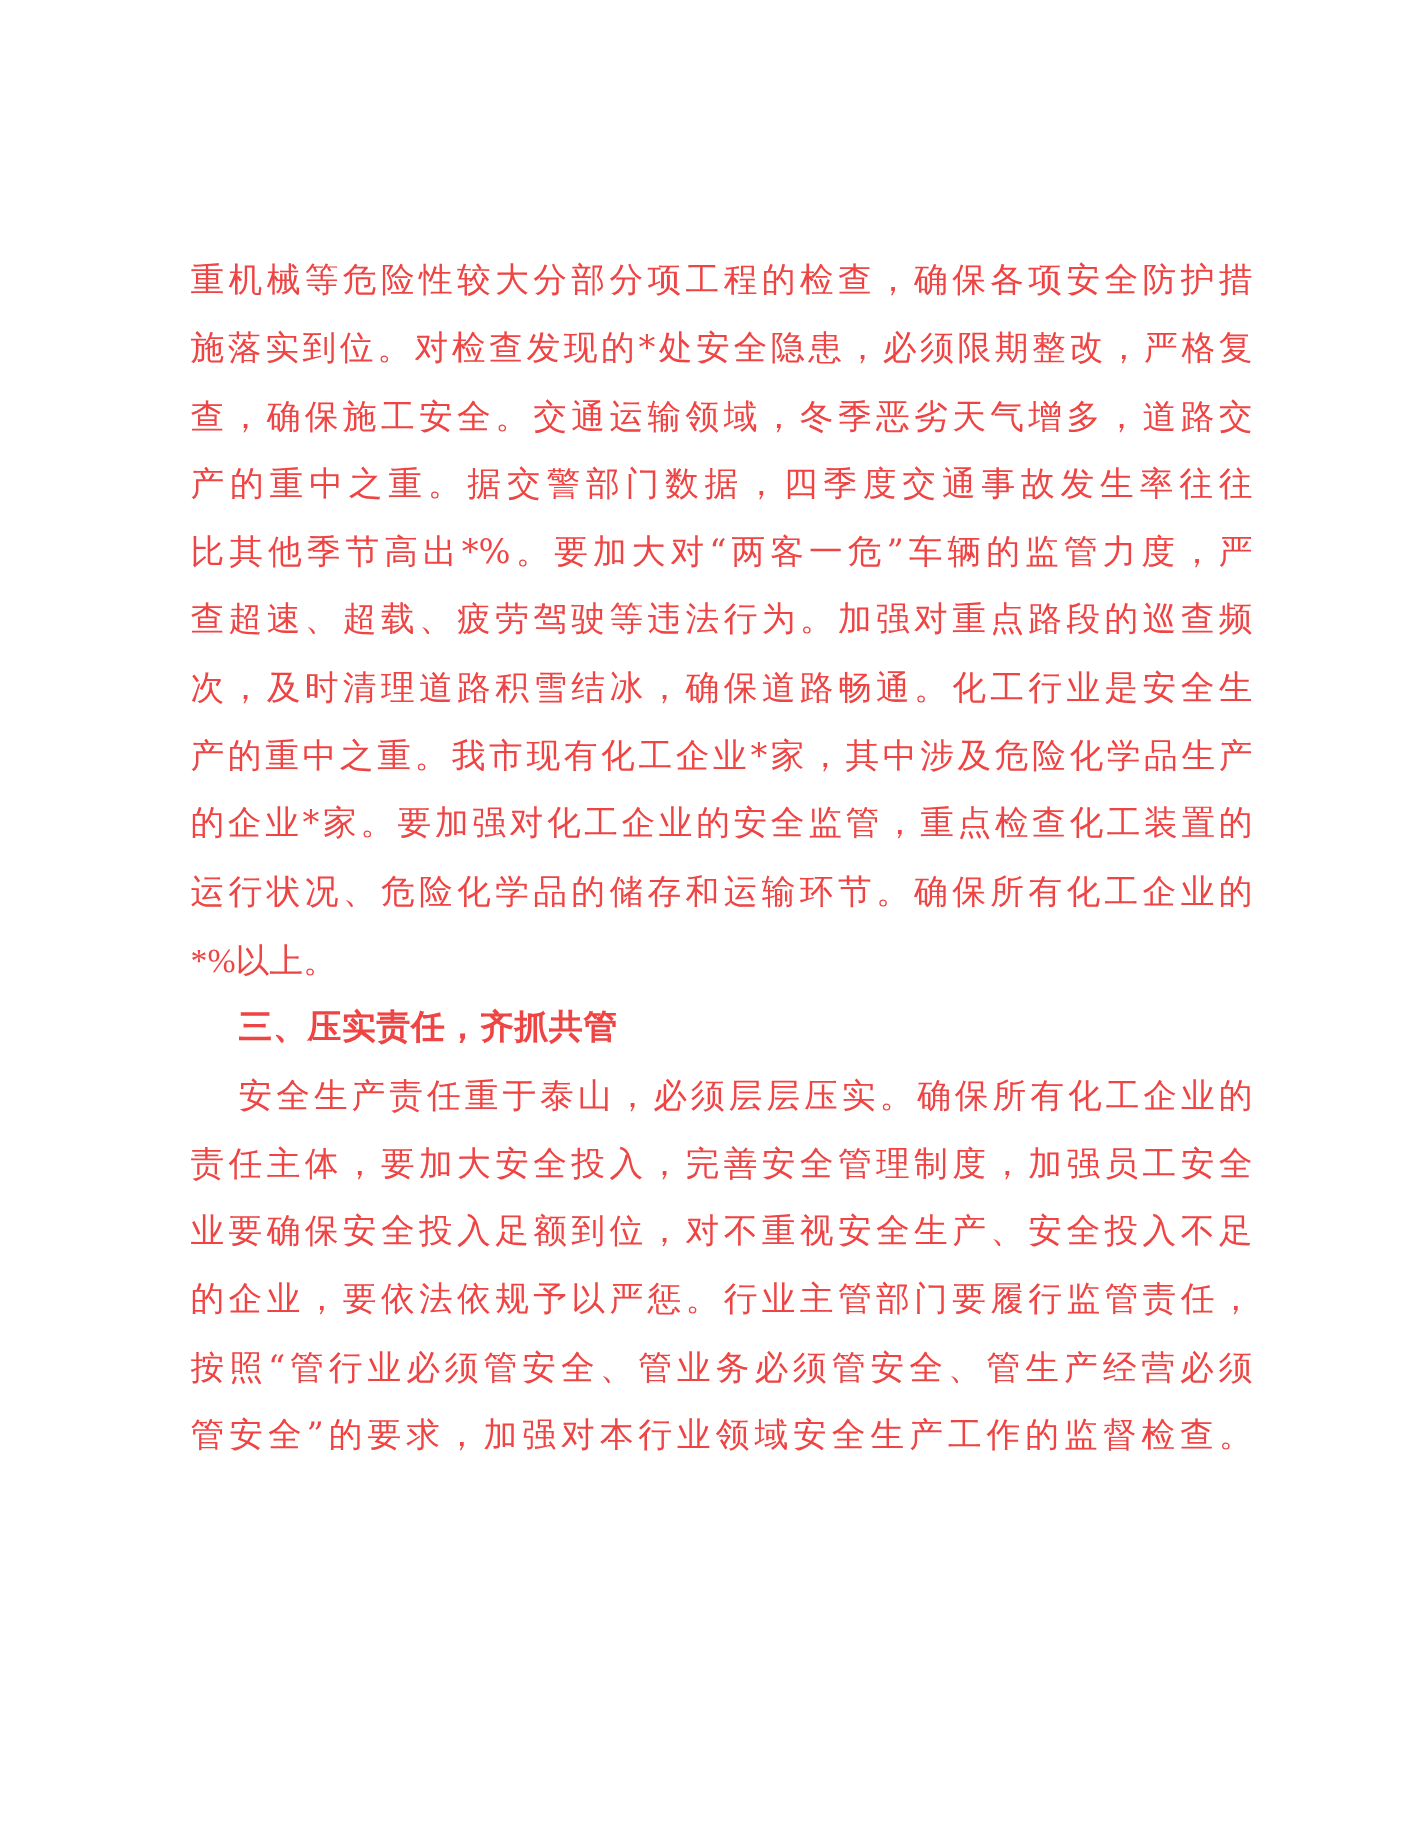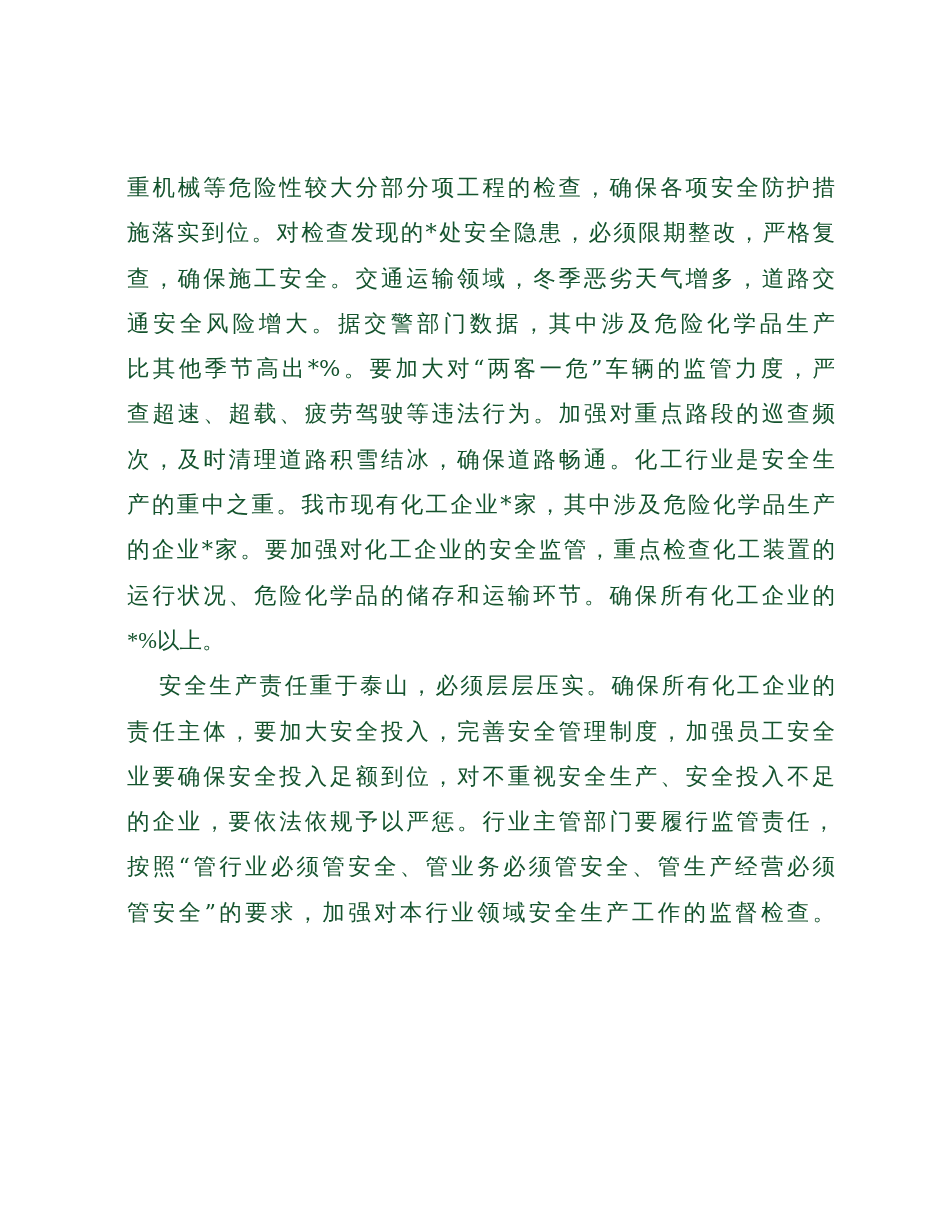--- a/index.html
+++ b/index.html
@@ -3,21 +3,21 @@
 <meta charset="utf-8">
 <style>
   html, body { margin: 0; padding: 0; background: #ffffff; }
   body { width: 950px; height: 1230px; position: relative; overflow: hidden; }
   .page {
     position: absolute;
     left: 127px;
     top: 165px;
     width: 708px;
     font-family: "DejaVu Serif", "Liberation Serif", serif;
-    color: #14532d;
+    color: #ef4444;
     font-size: 22.5px;
   }
   .line {
     height: 45.3px;
     line-height: 45.3px;
     white-space: nowrap;
     text-align: justify;
     text-align-last: justify;
     letter-spacing: 0;
   }
@@ -34,30 +34,31 @@
   .indent { padding-left: 32px; }
 </style>
 </head>
 <body>
 
 <div class="page">
   <div>
     <div class="line">重机械等危险性较大分部分项工程的检查，确保各项安全防护措</div>
     <div class="line">施落实到位。对检查发现的*处安全隐患，必须限期整改，严格复</div>
     <div class="line">查，确保施工安全。交通运输领域，冬季恶劣天气增多，道路交</div>
-    <div class="line">通安全风险增大。据交警部门数据，其中涉及危险化学品生产</div>
+    <div class="line">产的重中之重。据交警部门数据，四季度交通事故发生率往往</div>
     <div class="line">比其他季节高出*%。要加大对“两客一危”车辆的监管力度，严</div>
     <div class="line">查超速、超载、疲劳驾驶等违法行为。加强对重点路段的巡查频</div>
     <div class="line">次，及时清理道路积雪结冰，确保道路畅通。化工行业是安全生</div>
     <div class="line">产的重中之重。我市现有化工企业*家，其中涉及危险化学品生产</div>
     <div class="line">的企业*家。要加强对化工企业的安全监管，重点检查化工装置的</div>
     <div class="line">运行状况、危险化学品的储存和运输环节。确保所有化工企业的</div>
     <div class="line last">*%以上。</div>
   </div>
 
+  <div class="heading">三、压实责任，齐抓共管</div>
 
   <div>
     <div class="line indent">安全生产责任重于泰山，必须层层压实。确保所有化工企业的</div>
     <div class="line">责任主体，要加大安全投入，完善安全管理制度，加强员工安全</div>
     <div class="line">业要确保安全投入足额到位，对不重视安全生产、安全投入不足</div>
     <div class="line">的企业，要依法依规予以严惩。行业主管部门要履行监管责任，</div>
     <div class="line">按照“管行业必须管安全、管业务必须管安全、管生产经营必须</div>
     <div class="line">管安全”的要求，加强对本行业领域安全生产工作的监督检查。</div>
   </div>
 </div>

